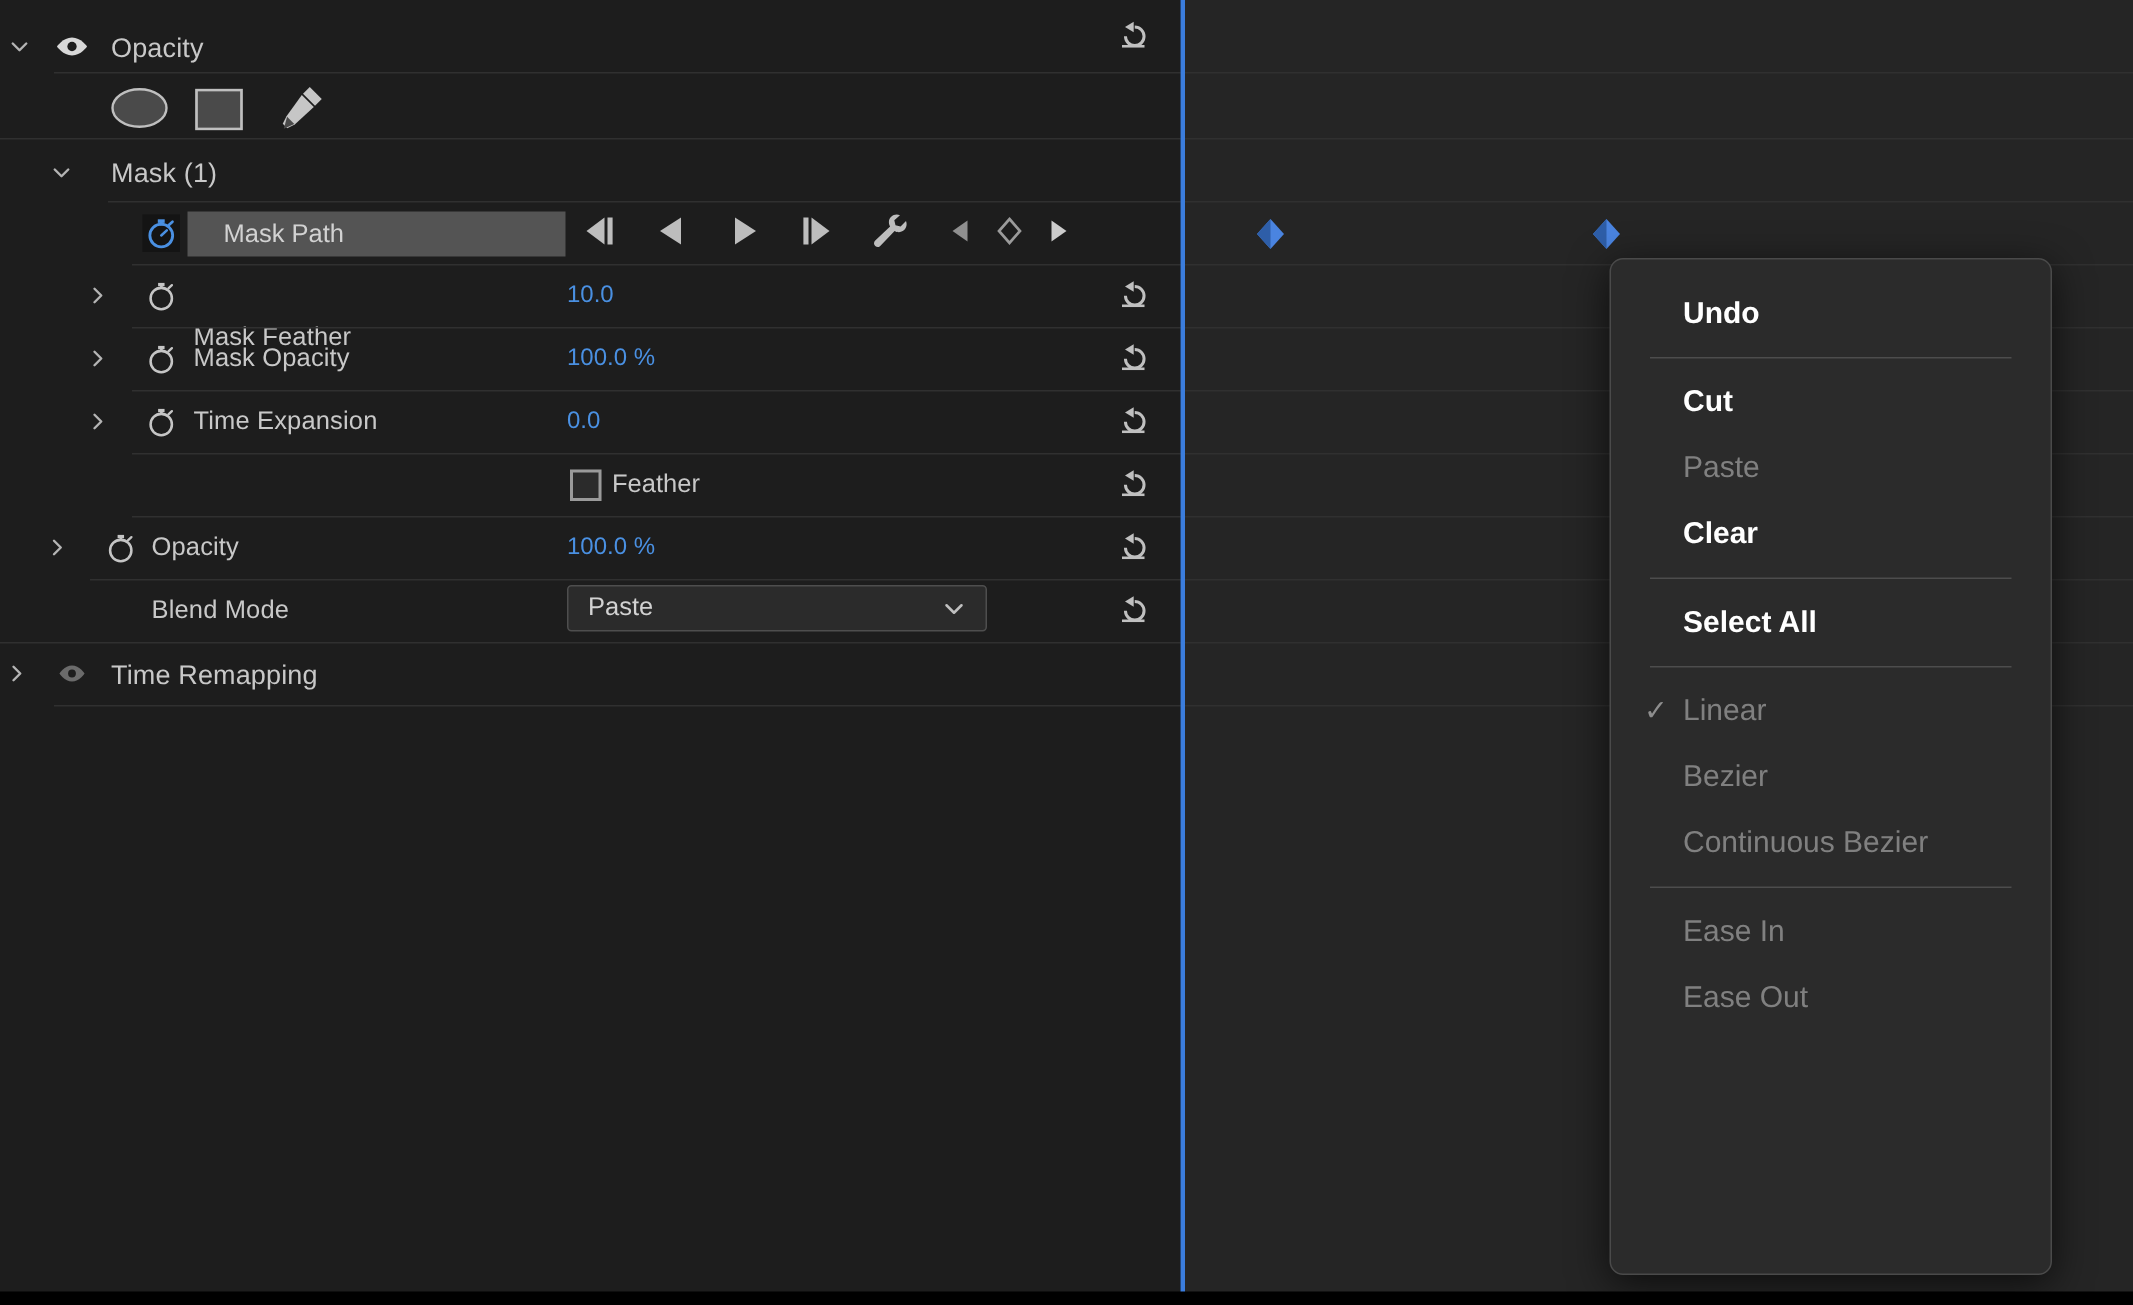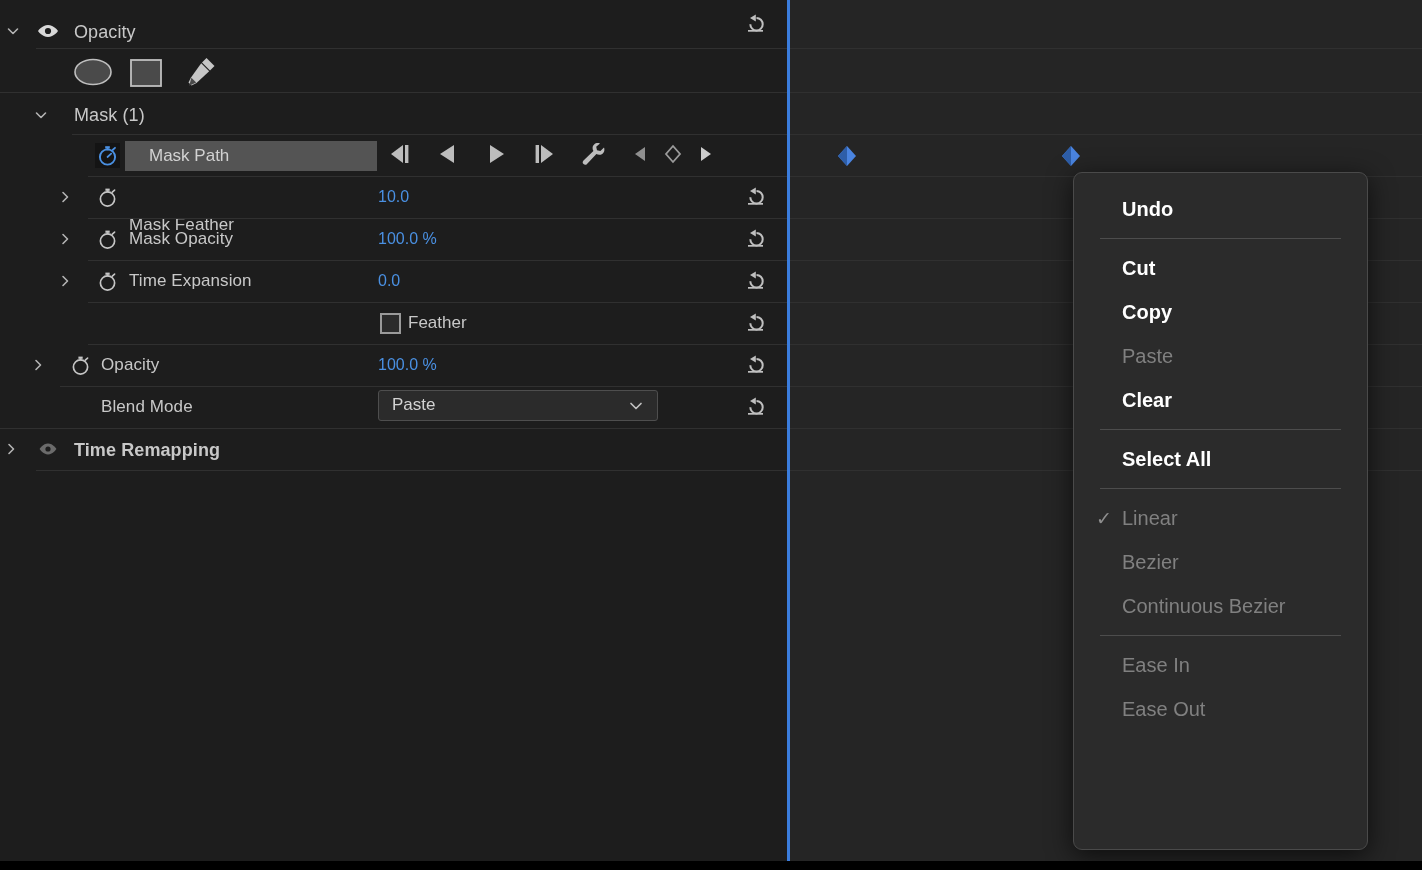--- a/index.html
+++ b/index.html
@@ -469,21 +469,21 @@
       <svg viewBox="0 0 14 14">
           <path d="M5 2.5 L9.5 7 L5 11.5" fill="none" stroke="currentColor" stroke-width="1.6" stroke-linecap="round" stroke-linejoin="round"></path>
         </svg>
     </div>
     <div class="eye" style="left:36px; top:441px;">
       <svg width="24" height="16" viewBox="0 0 24 16">
         <path d="M12 2.6 C7 2.6 3.6 8 3.6 8 C3.6 8 7 13.4 12 13.4 C17 13.4 20.4 8 20.4 8 C20.4 8 17 2.6 12 2.6 Z" fill="#6b6b6b"></path>
         <circle cx="12" cy="8" r="2.6" fill="#1d1d1d"></circle>
       </svg>
     </div>
-    <div class="lbl" style="left:74px; top:440px; font-size:18px;font-weight:bold;">Time Remapping</div>
+    <div class="lbl" style="left:74px; top:440px; font-size:18px;">Time Remapping</div>
     <div class="sep-ind" style="left:36px; top:470px; width:751px;"></div>
   </div>
 
   <div id="timeline-panel">
     <div class="tsep" style="top:48px;"></div>
     <div class="tsep" style="top:92px;"></div>
     <div class="tsep" style="top:134px;"></div>
     <div class="tsep" style="top:176px;"></div>
     <div class="tsep" style="top:218px;"></div>
     <div class="tsep" style="top:260px;"></div>
@@ -514,23 +514,20 @@
 
     <div class="mi enabled">
       <span class="check"></span>
       <span>Undo</span>
     </div>
     <div class="mdiv"></div>
 
     <div class="mi enabled">
       <span>Cut</span>
     </div>
-    <div class="mi enabled">
-      <span>Copy</span>
-    </div>
     <div class="mi disabled">
       <span>Paste</span>
     </div>
     <div class="mi enabled">
       <span>Clear</span>
     </div>
     <div class="mdiv"></div>
 
     <div class="mi enabled">
       <span>Select All</span>

